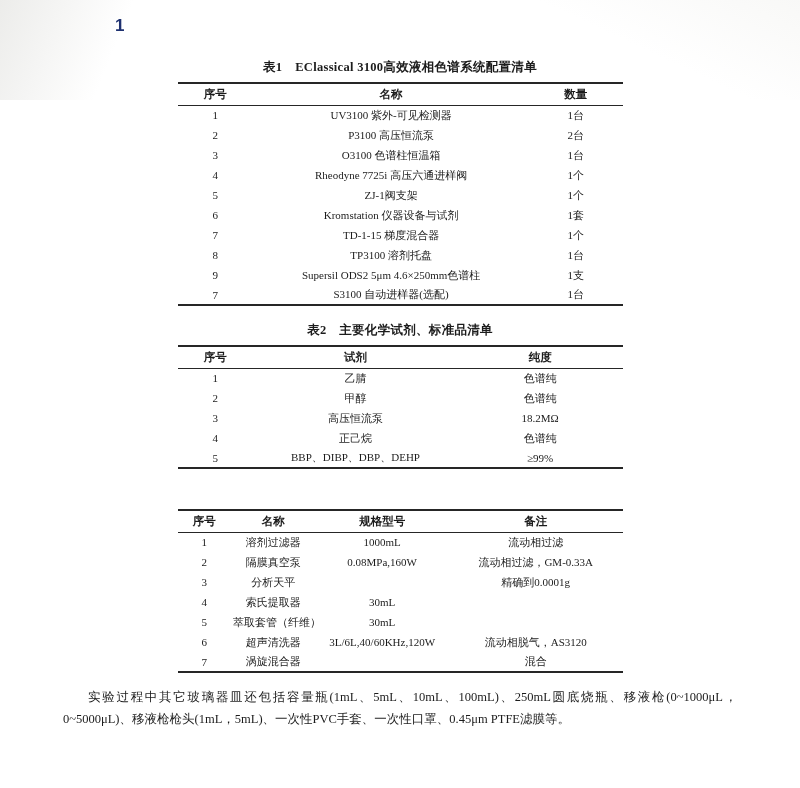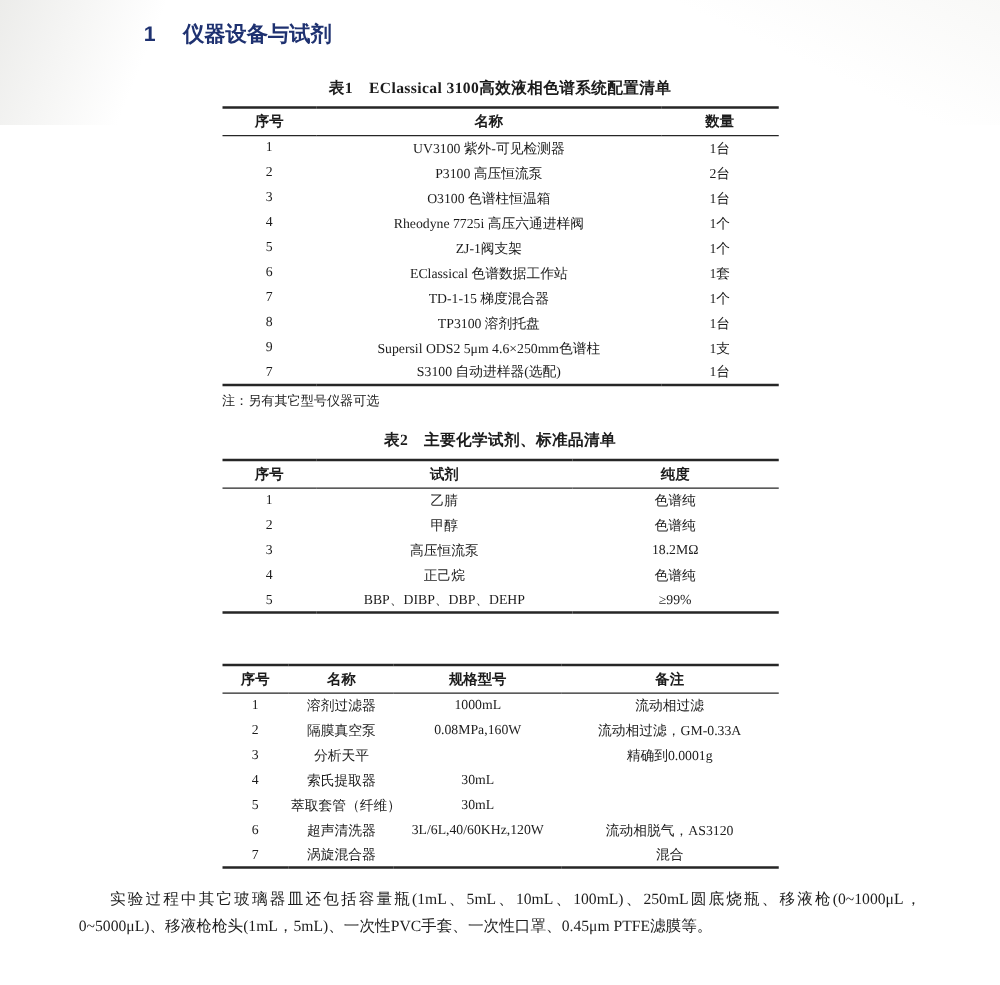--- a/index.html
+++ b/index.html
@@ -93,21 +93,20 @@
 </style>
 </head>
 <body>
 
 <div class="page">
   <div class="scan-shade"></div>
   <div class="content">
 
     <h1 class="heading">
       <span class="h-num">1</span>
-      <span>仪器设备与试剂</span>
     </h1>
 
     <section class="tbl-section sec-1">
       <div class="tbl-caption">表1　EClassical 3100高效液相色谱系统配置清单</div>
       <table class="three-line cols-t1">
         <thead>
             <tr>
               <th>序号</th>
               <th>名称</th>
               <th>数量</th>
@@ -134,21 +133,21 @@
               <td>Rheodyne 7725i 高压六通进样阀</td>
               <td>1个</td>
             </tr>
             <tr>
               <td>5</td>
               <td>ZJ-1阀支架</td>
               <td>1个</td>
             </tr>
             <tr>
               <td>6</td>
-              <td>EClassical 色谱数据工作站</td>
+              <td>Kromstation 仪器设备与试剂</td>
               <td>1套</td>
             </tr>
             <tr>
               <td>7</td>
               <td>TD-1-15 梯度混合器</td>
               <td>1个</td>
             </tr>
             <tr>
               <td>8</td>
               <td>TP3100 溶剂托盘</td>
@@ -159,21 +158,20 @@
               <td>Supersil ODS2 5μm 4.6×250mm色谱柱</td>
               <td>1支</td>
             </tr>
             <tr>
               <td>7</td>
               <td>S3100 自动进样器(选配)</td>
               <td>1台</td>
             </tr>
           </tbody>
       </table>
-      <div class="tbl-note">注：另有其它型号仪器可选</div>
     </section>
 
     <section class="tbl-section sec-2">
       <div class="tbl-caption">表2　主要化学试剂、标准品清单</div>
       <table class="three-line cols-t2">
         <thead>
             <tr>
               <th>序号</th>
               <th>试剂</th>
               <th>纯度</th>

